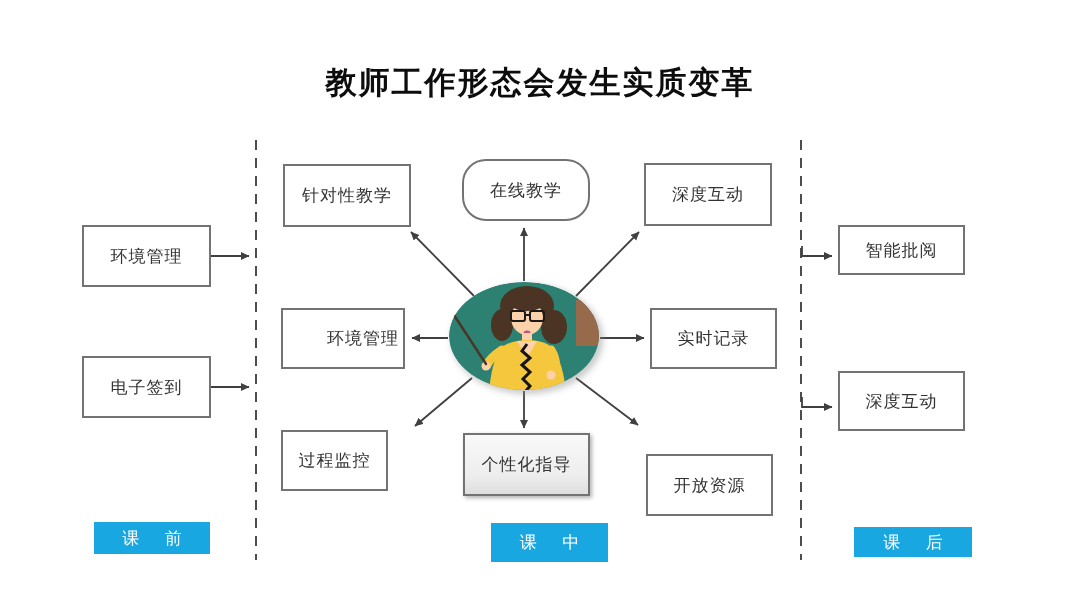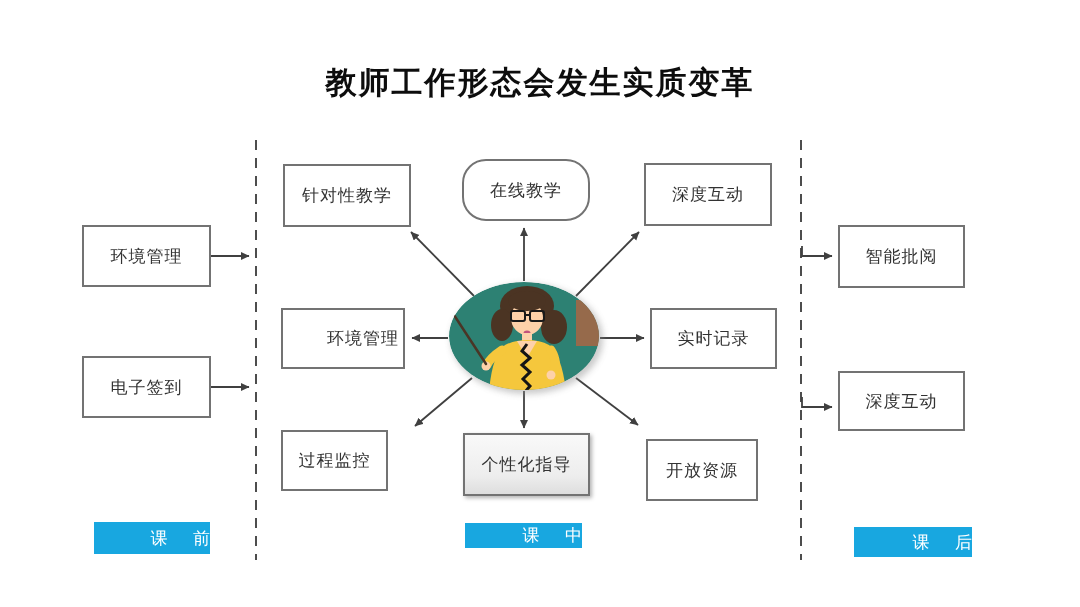--- a/index.html
+++ b/index.html
@@ -17,21 +17,21 @@
     font-size:17px;color:#333333;letter-spacing:1px;box-sizing:border-box;
     white-space:nowrap;
   }
   .node.shaded{
     background:linear-gradient(180deg,#f9f9f9 0%,#ededed 70%,#dedede 100%);
     box-shadow:2px 2px 4px rgba(0,0,0,0.30);
     text-align:right;
   }
   .stage{
     position:absolute;background:#18a7e0;color:#ffffff;
-    display:flex;align-items:center;justify-content:flex-end;
+    display:flex;align-items:center;justify-content:center;
     font-size:17px;box-sizing:border-box;
   }
   .stage span{letter-spacing:1.5em;margin-right:-1.5em;white-space:nowrap;}
   svg.layer{position:absolute;left:0;top:0;width:1080px;height:607px;pointer-events:none;}
 </style>
 </head>
 <body>
 
 <div class="canvas">
 
@@ -127,34 +127,34 @@
   </div>
   <div class="node" style="left:650px;top:308px;width:127px;height:61px;">
     <span>实时记录</span>
   </div>
   <div class="node" style="left:281px;top:430px;width:107px;height:61px;">
     <span>过程监控</span>
   </div>
   <div class="node shaded" style="left:463px;top:433px;width:127px;height:63px;">
     <span>个性化指导</span>
   </div>
-  <div class="node" style="left:646px;top:439px;width:112px;height:62px;">
+  <div class="node" style="left:646px;top:454px;width:127px;height:62px;">
     <span>开放资源</span>
   </div>
 
-  <div class="node" style="left:838px;top:225px;width:127px;height:63px;">
+  <div class="node" style="left:838px;top:225px;width:127px;height:50px;">
     <span>智能批阅</span>
   </div>
   <div class="node" style="left:838px;top:371px;width:127px;height:60px;">
     <span>深度互动</span>
   </div>
 
   <div class="stage" style="left:94px;top:522px;width:116px;height:32px;">
     <span>课前</span>
   </div>
-  <div class="stage" style="left:465px;top:523px;width:117px;height:25px;">
+  <div class="stage" style="left:491px;top:523px;width:117px;height:39px;">
     <span>课中</span>
   </div>
   <div class="stage" style="left:854px;top:527px;width:118px;height:30px;">
     <span>课后</span>
   </div>
 
 </div>
 
 </body></html>

